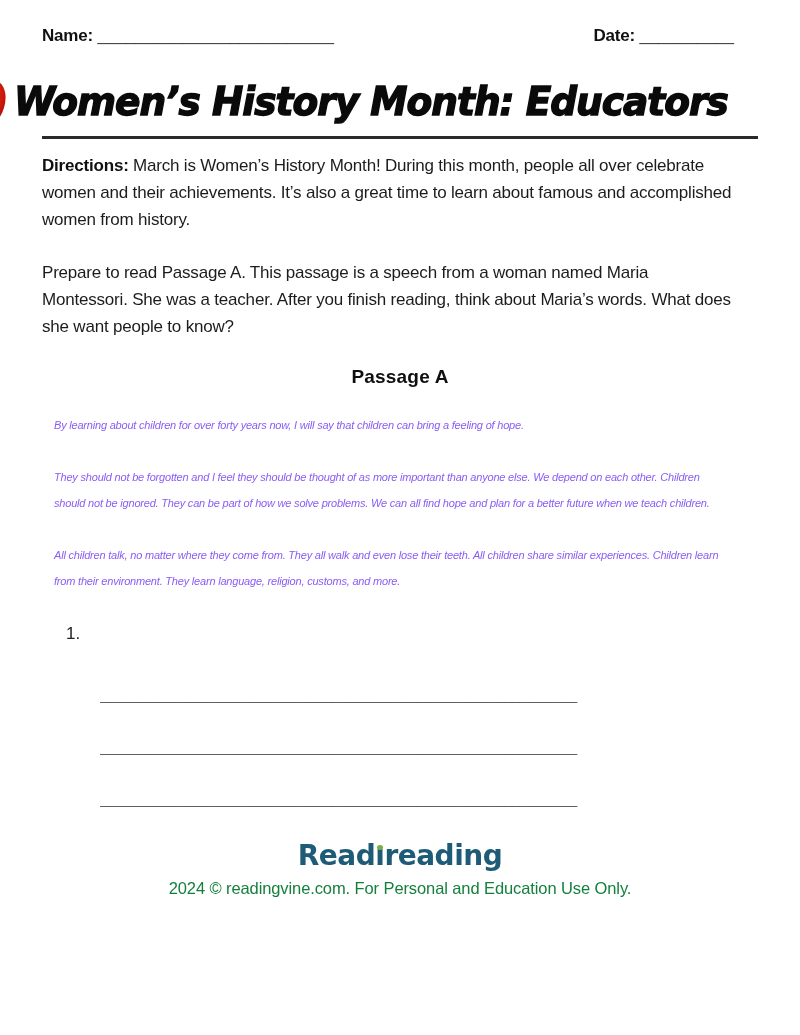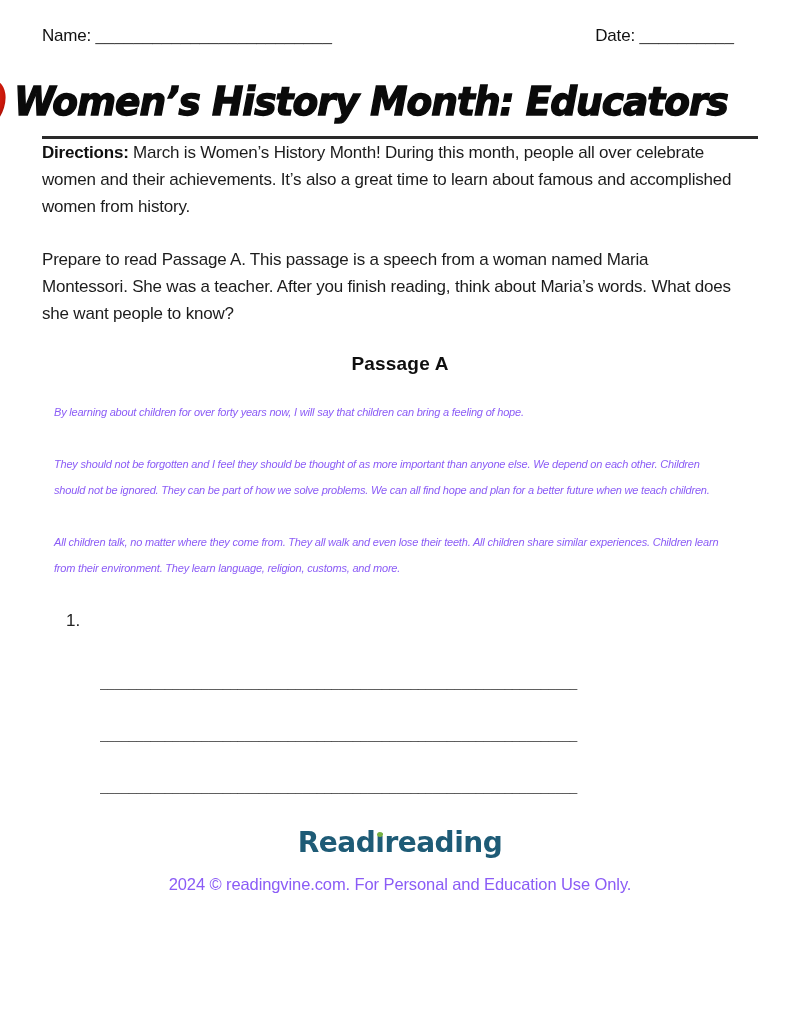--- a/index.html
+++ b/index.html
@@ -21,21 +21,21 @@
     display: flex;
     justify-content: space-between;
     align-items: baseline;
     padding-right: 24px;
   }
   .field {
     font-size: 17px;
     letter-spacing: -0.2px;
     white-space: nowrap;
   }
-  .field .lbl { font-weight: normal; color: #111; }
+  .field .lbl { font-weight: bold; color: #111; }
   .blank-line { color: #3c3c3c; letter-spacing: 0; }
 
   
   .title-row {
     margin-top: 24px;
     display: flex;
     align-items: center;
     justify-content: flex-end;
     gap: 3px;
   }
@@ -53,21 +53,21 @@
     transform-origin: left center;
   }
   .title-divider {
     margin-top: 4px;
     border: 0;
     border-top: 3px solid #2a2a2a;
     height: 0;
   }
 
   
-  .directions { }
+  .directions { margin-top: 13px; }
   .para {
     font-size: 17px;
     line-height: 27px;
     letter-spacing: -0.2px;
     max-width: 692px;
     color: #1c1c1c;
   }
   .para .lbl { font-weight: bold; color: #101010; }
   .intro { margin-top: 26px; }
 
@@ -137,24 +137,24 @@
     position: absolute;
     top: 3px;
     left: 55%;
     transform: translateX(-50%) rotate(20deg);
     width: 6px;
     height: 5px;
     border-radius: 60% 40% 60% 40%;
     background: #76b043;
   }
   .copyright {
-    margin-top: 18px;
+    margin-top: 9px;
     font-size: 16.5px;
     letter-spacing: -0.1px;
-    color: #8b5cf6;
+    color: #15803d;
   }
 </style>
 </head>
 <body>
 
 <div class="page">
 
   <div class="header-row">
     <div class="field">
       <span class="lbl">Name:</span>

